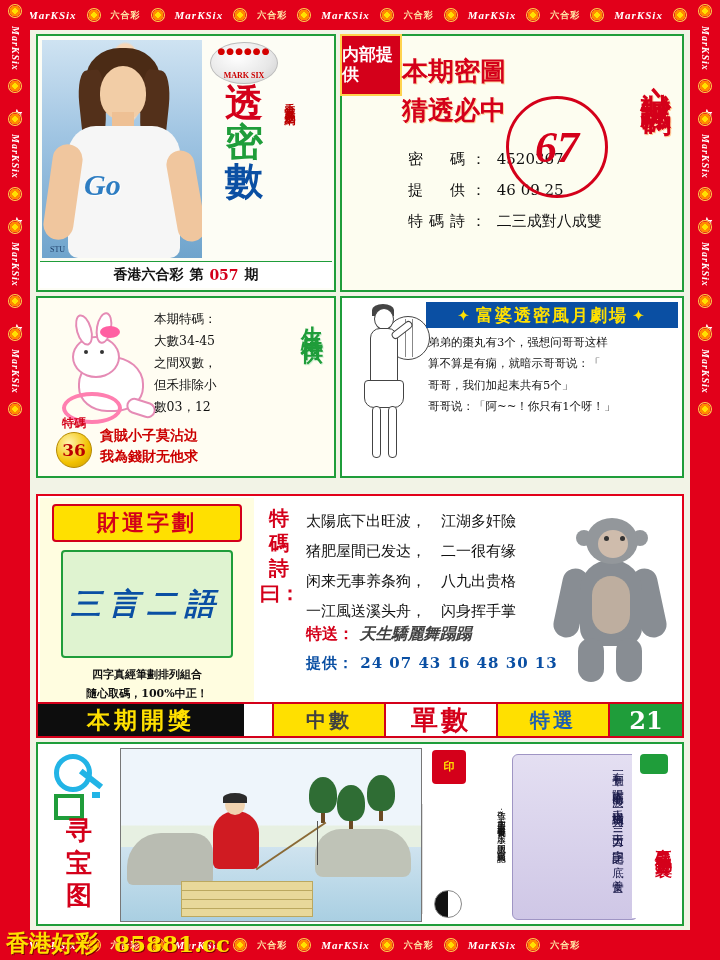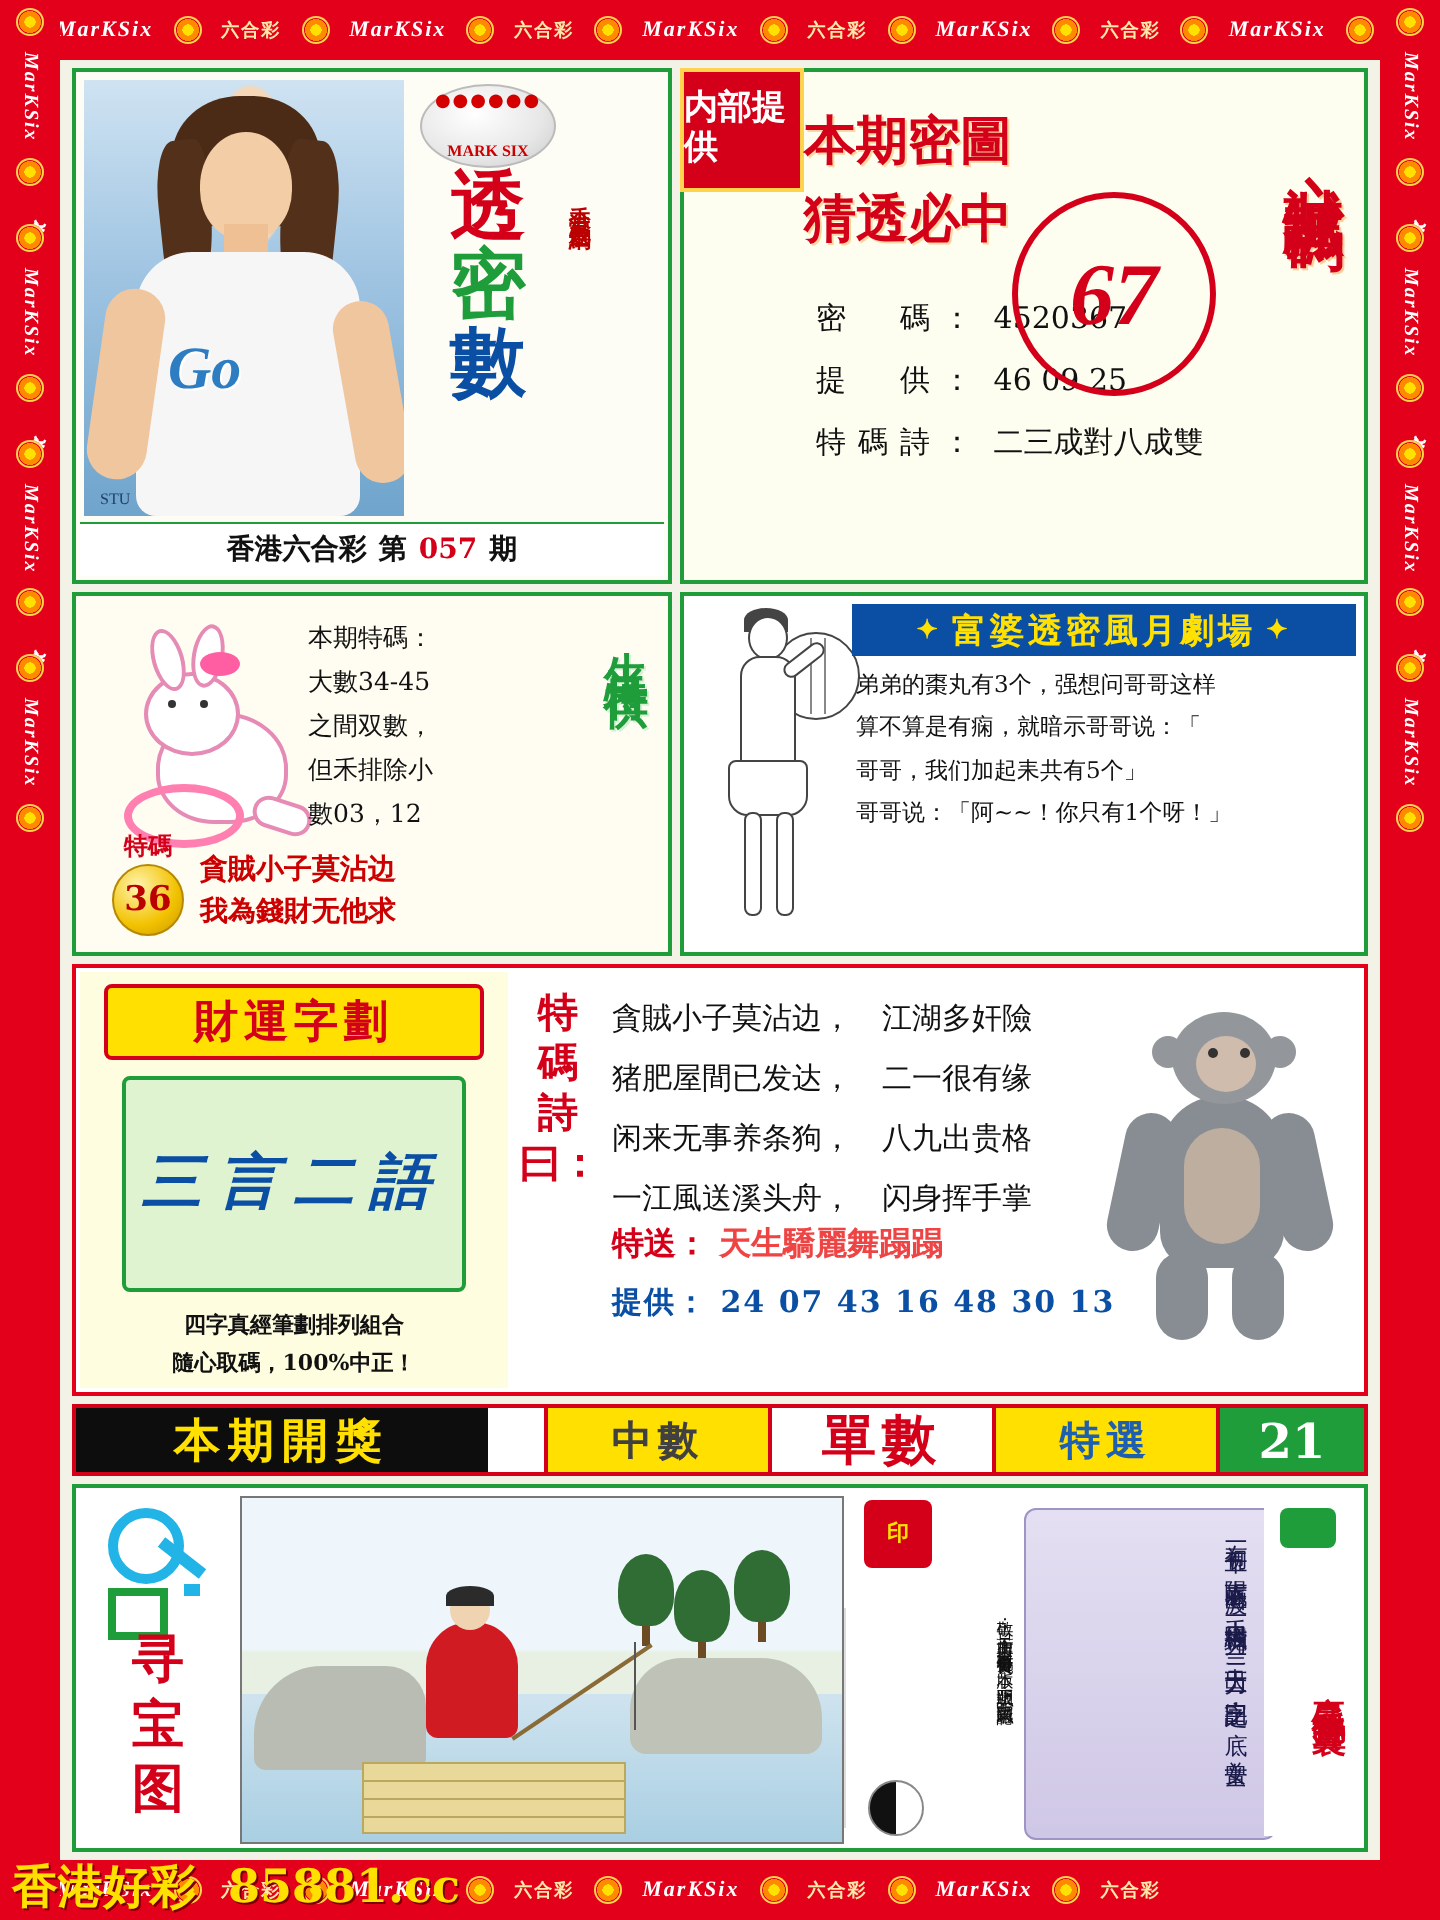--- a/index.html
+++ b/index.html
@@ -183,21 +183,21 @@
   .ld-hair{position:absolute;left:26px;top:2px;width:22px;height:12px;background:#444;border-radius:50% 50% 0 0;}
   .ld-body{position:absolute;left:24px;top:26px;width:26px;height:56px;border:1px solid #444;border-radius:10px 10px 4px 4px;background:#fff;}
   .ld-skirt{position:absolute;left:18px;top:78px;width:38px;height:26px;border:1px solid #444;background:#fff;border-radius:4px 4px 10px 10px;}
   .ld-leg1{position:absolute;left:26px;top:104px;width:7px;height:50px;border:1px solid #444;background:#fff;border-radius:4px;}
   .ld-leg2{position:absolute;left:42px;top:104px;width:7px;height:50px;border:1px solid #444;background:#fff;border-radius:4px;}
   .ld-ball{position:absolute;left:40px;top:14px;width:42px;height:42px;border:1px solid #444;border-radius:50%;background:#fff;}
   .ld-ball:after{content:"";position:absolute;left:18px;top:2px;width:6px;height:38px;border-left:1px solid #888;border-right:1px solid #888;}
   .ld-arm{position:absolute;left:44px;top:24px;width:22px;height:6px;border:1px solid #444;background:#fff;border-radius:4px;transform:rotate(-38deg);}
 
   
-  #caiyun-panel{left:6px;top:452px;width:648px;height:216px;border:2px solid #e2001a;background:#fff;padding-left:16px;}
+  #caiyun-panel{left:6px;top:464px;width:648px;height:216px;border:2px solid #e2001a;background:#fff;padding-left:16px;}
   .cy-left{position:absolute;left:2px;top:2px;width:214px;height:208px;background:#fffde0;}
   .cy-title{
     margin:6px auto 0;width:186px;height:34px;background:#ffe000;border:2px solid #d4001a;border-radius:4px;
     display:flex;align-items:center;justify-content:center;
     font-family:"DejaVu Serif",serif;font-weight:bold;font-size:22px;color:#d4001a;letter-spacing:3px;
   }
   .cy-box{
     margin:8px auto 0;width:168px;height:104px;background:#dff3d0;border:2px solid #1f9d3a;border-radius:4px;
     display:flex;flex-direction:column;align-items:center;justify-content:center;
     font-family:"DejaVu Serif",serif;font-weight:bold;font-size:30px;color:#0a4fa3;line-height:1.25;letter-spacing:8px;font-style:italic;
@@ -211,21 +211,21 @@
     font-family:"DejaVu Serif",serif;font-weight:bold;font-size:20px;color:#d4001a;line-height:1.25;text-align:center;
   }
   .poem{
     position:absolute;left:268px;top:10px;width:330px;
     font-family:"DejaVu Serif",serif;font-size:15px;color:#111;line-height:2.0;
   }
   .tesong{
     position:absolute;left:268px;top:128px;width:340px;
     font-family:"DejaVu Serif",serif;font-size:16px;font-weight:bold;color:#d4001a;
   }
-  .tesong .g{color:#ef4444;}
+  .tesong .g{color:#404040;font-style:italic;}
   .tigong{
     position:absolute;left:268px;top:158px;width:340px;
     font-family:"DejaVu Serif",serif;font-size:15px;color:#0a4fa3;font-weight:bold;letter-spacing:1px;
   }
   .monkey{position:absolute;right:6px;top:20px;width:130px;height:170px;opacity:.92;}
   .mk-head{position:absolute;left:40px;top:2px;width:52px;height:46px;background:#8a8f93;border-radius:50%;}
   .mk-face{position:absolute;left:52px;top:14px;width:30px;height:28px;background:#cbb7a6;border-radius:50%;}
   .mk-ear1{position:absolute;left:30px;top:14px;width:16px;height:16px;background:#8a8f93;border-radius:50%;}
   .mk-ear2{position:absolute;left:86px;top:14px;width:16px;height:16px;background:#8a8f93;border-radius:50%;}
   .mk-body{position:absolute;left:34px;top:44px;width:62px;height:86px;background:#7e848a;border-radius:30px 30px 18px 18px;}
@@ -533,21 +533,21 @@
       <div class="cy-left">
         <div class="cy-title">財運字劃</div>
         <div class="cy-box">三言二語</div>
         <div class="cy-note" style="white-space:pre-line;">四字真經筆劃排列組合
 隨心取碼，100%中正！</div>
       </div>
 
       <div class="poem-title">特碼詩曰：</div>
 
       <div class="poem">
-        <div>貪賊小子莫沾边，　江湖多奸險</div>
+        <div>太陽底下出旺波，　江湖多奸險</div>
         <div>猪肥屋間已发达，　二一很有缘</div>
         <div>闲来无事养条狗，　八九出贵格</div>
         <div>一江風送溪头舟，　闪身挥手掌</div>
       </div>
 
       <div class="tesong">
         <span>特送：</span>
         <span class="g">天生驕麗舞蹋蹋</span>
       </div>
       <div class="tigong">

